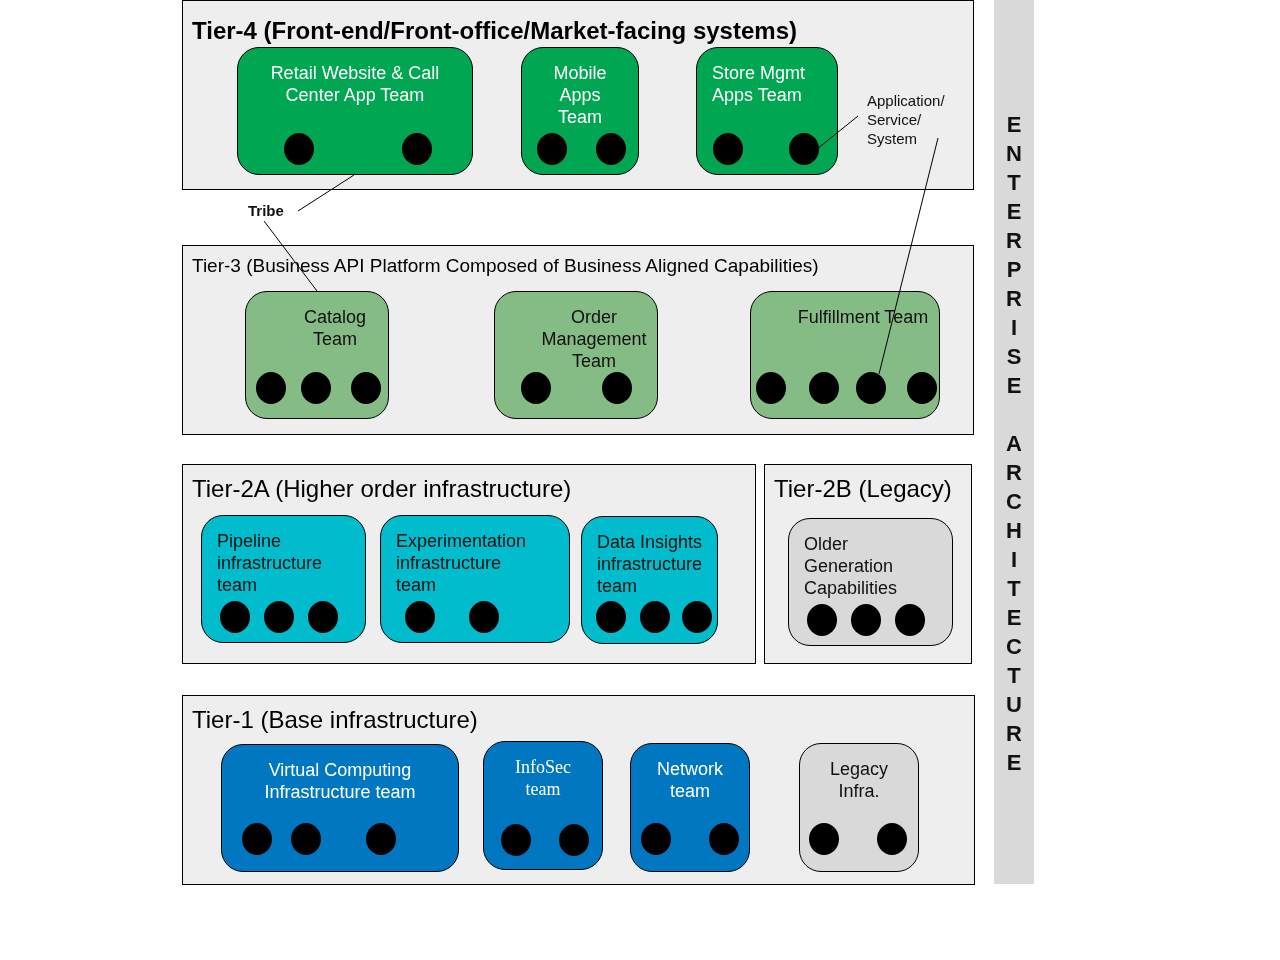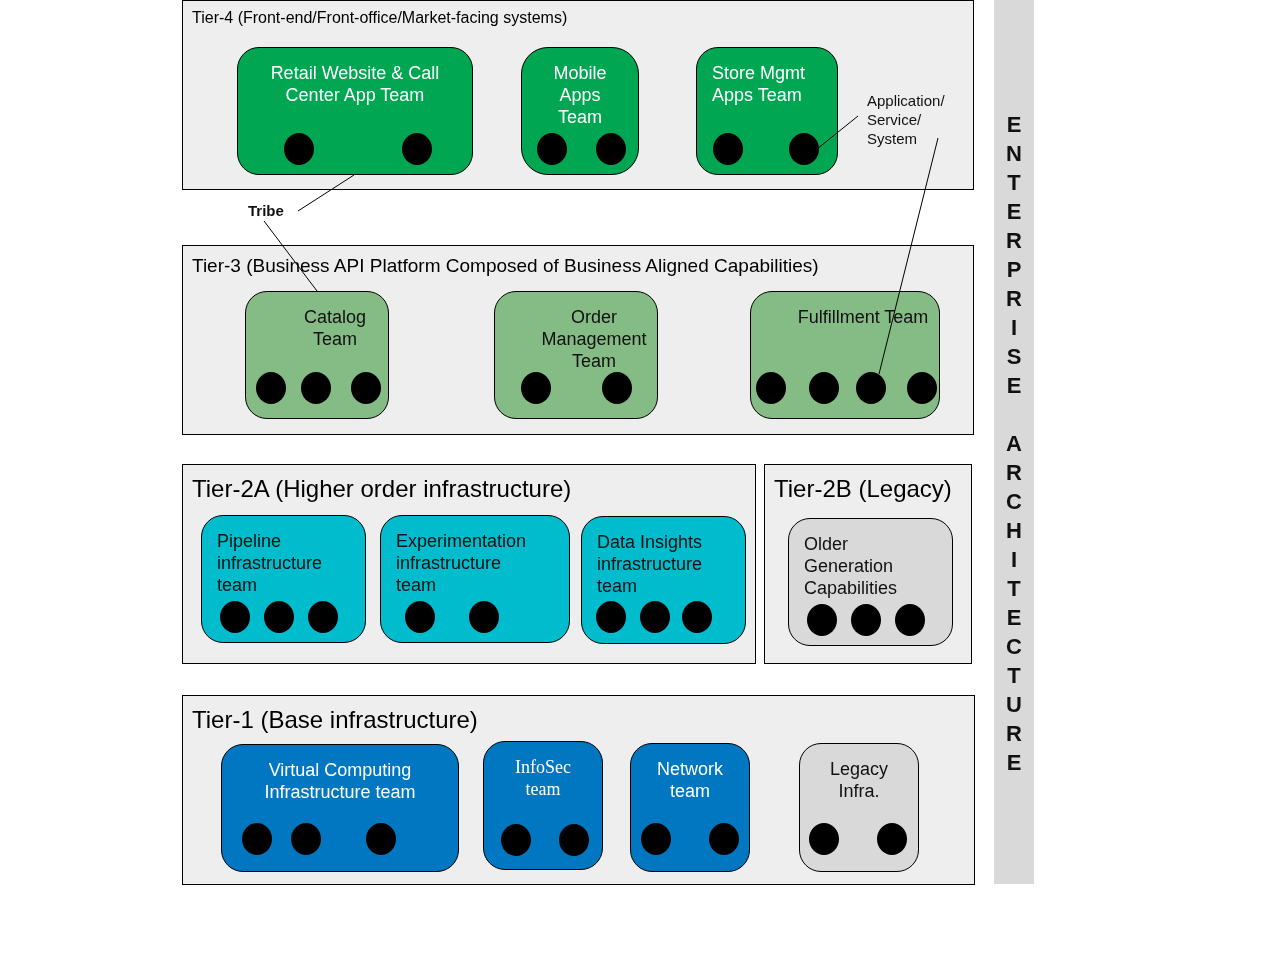--- a/index.html
+++ b/index.html
@@ -42,28 +42,28 @@
       position: absolute; left: 0; right: 0; top: 110px; text-align: center;
       font-weight: bold; font-size: 22px; line-height: 29px; color: #111;
     }
     .annot { position: absolute; font-size: 15px; line-height: 19px; color: #111; }
     svg.overlay { position: absolute; left: 0; top: 0; pointer-events: none; }
   </style>
 </head>
 <body>
 
 <div class="tier" style="left:182px;top:0;width:792px;height:190px;">
-  <div class="tier-title" style="font-size:16px;top:8px;">Tier-4 (Front-end/Front-office/Market-facing systems)</div>
+  <div class="tier-title" style="font-size:24px;top:16px;font-weight:bold;">Tier-4 (Front-end/Front-office/Market-facing systems)</div>
   <div class="team c-green" style="left:54px;top:46px;width:236px;height:128px;">
     <div class="team-label center">Retail Website &amp; Call
 Center App Team</div>
     <div class="dot" style="left:46px;top:85px;"></div>
     <div class="dot" style="left:164px;top:85px;"></div>
   </div>
-  <div class="team c-green" style="left:338px;top:46px;width:118px;height:128px;border-radius:27px;">
+  <div class="team c-green" style="left:338px;top:46px;width:118px;height:128px;">
     <div class="team-label center">Mobile
 Apps
 Team</div>
     <div class="dot" style="left:15px;top:85px;"></div>
     <div class="dot" style="left:74px;top:85px;"></div>
   </div>
   <div class="team c-green" style="left:513px;top:46px;width:142px;height:128px;">
     <div class="team-label leftl">Store Mgmt
 Apps Team</div>
     <div class="dot" style="left:16px;top:85px;"></div>
@@ -106,21 +106,21 @@
     <div class="dot" style="left:62px;top:85px;"></div>
     <div class="dot" style="left:106px;top:85px;"></div>
   </div>
   <div class="team c-teal" style="left:197px;top:50px;width:190px;height:128px;">
     <div class="team-label leftl">Experimentation
 infrastructure
 team</div>
     <div class="dot" style="left:24px;top:85px;"></div>
     <div class="dot" style="left:88px;top:85px;"></div>
   </div>
-  <div class="team c-teal" style="left:398px;top:51px;width:165px;height:128px;">
+  <div class="team c-teal" style="left:398px;top:51px;width:137px;height:128px;">
     <div class="team-label leftl">Data Insights
 infrastructure
 team</div>
     <div class="dot" style="left:14px;top:84px;"></div>
     <div class="dot" style="left:58px;top:84px;"></div>
     <div class="dot" style="left:100px;top:84px;"></div>
   </div>
 </div>
 
 <div class="tier" style="left:764px;top:464px;width:208px;height:200px;">

